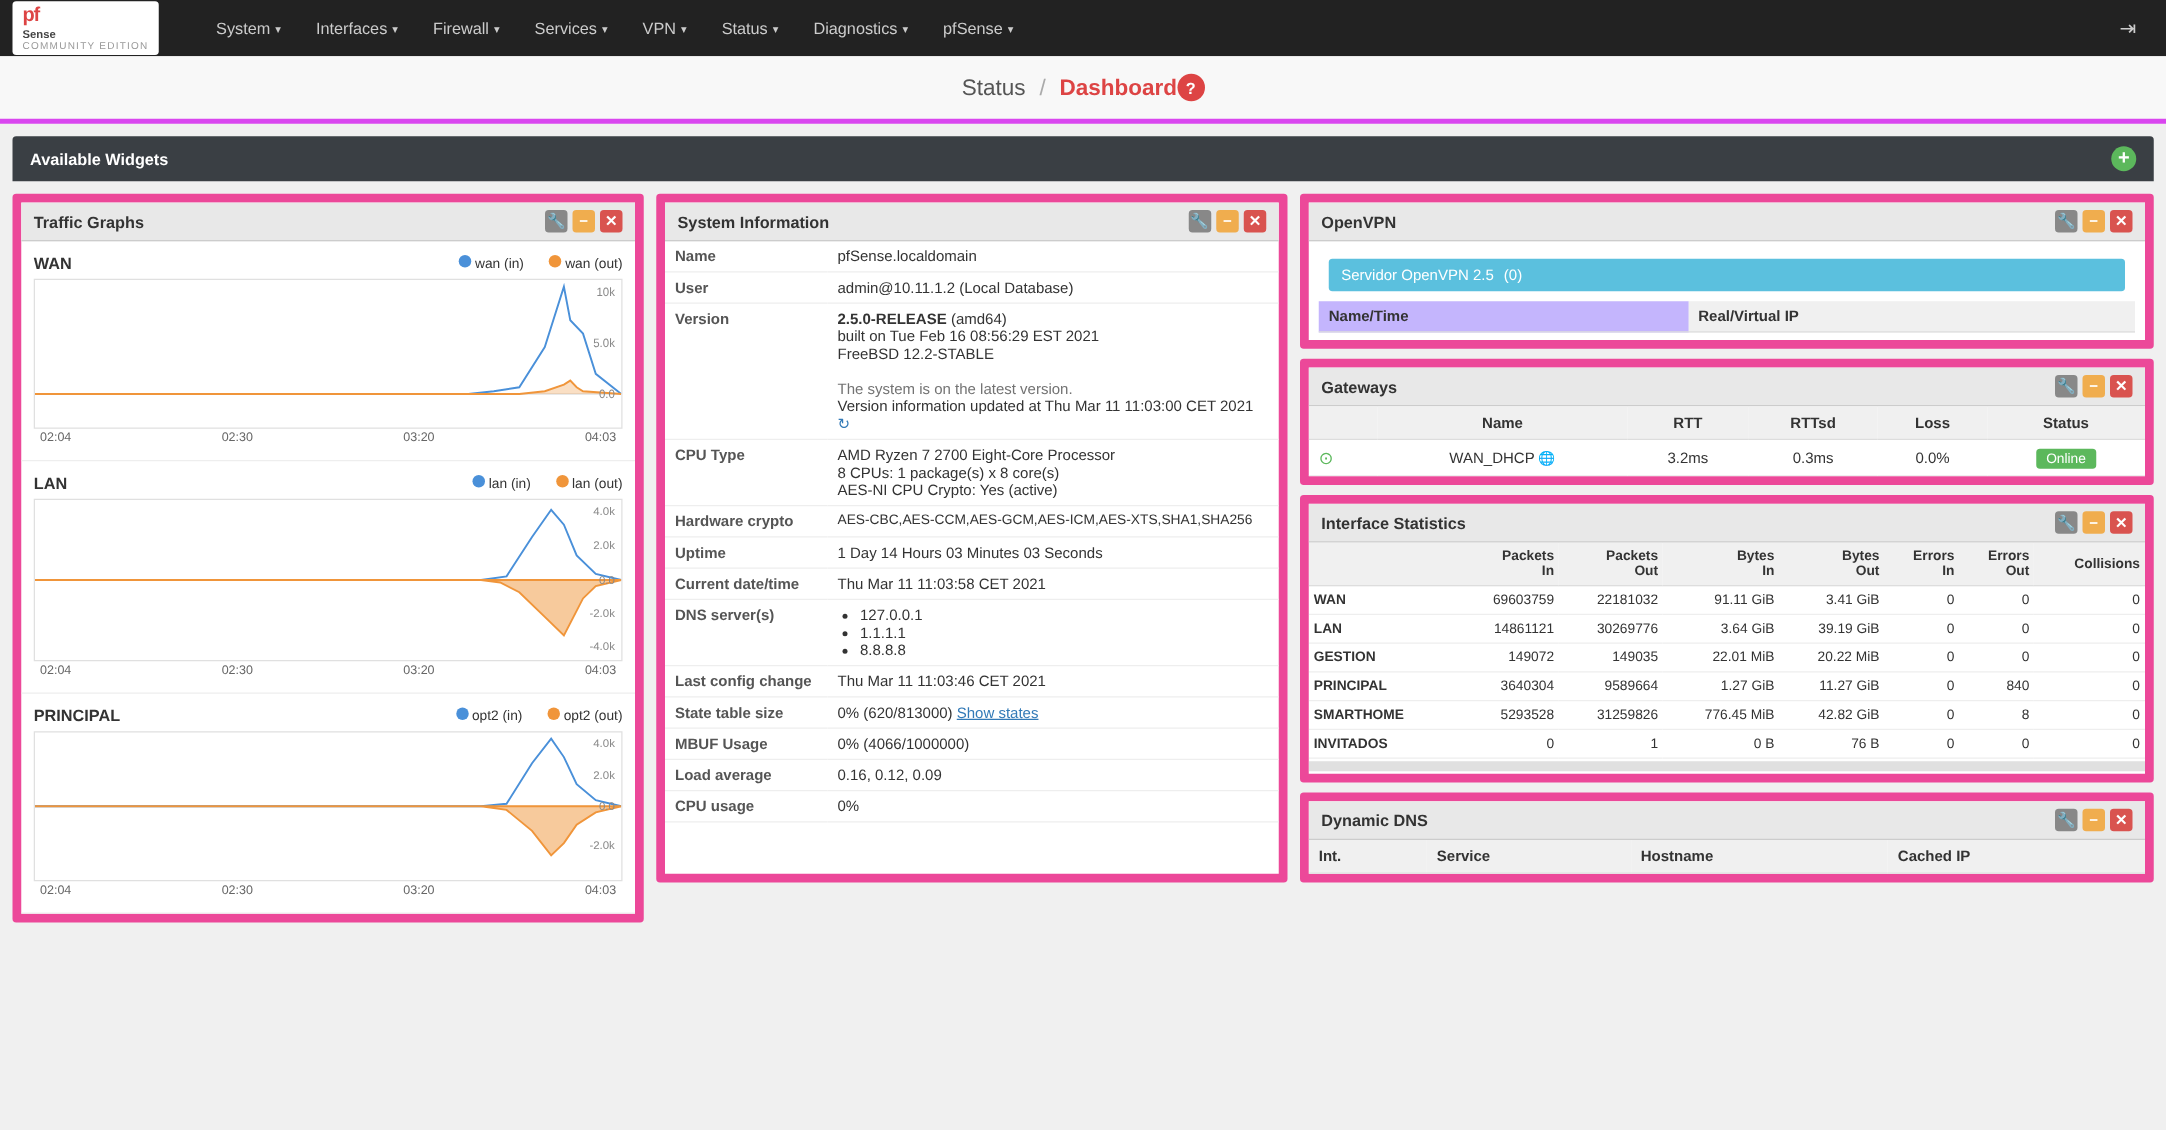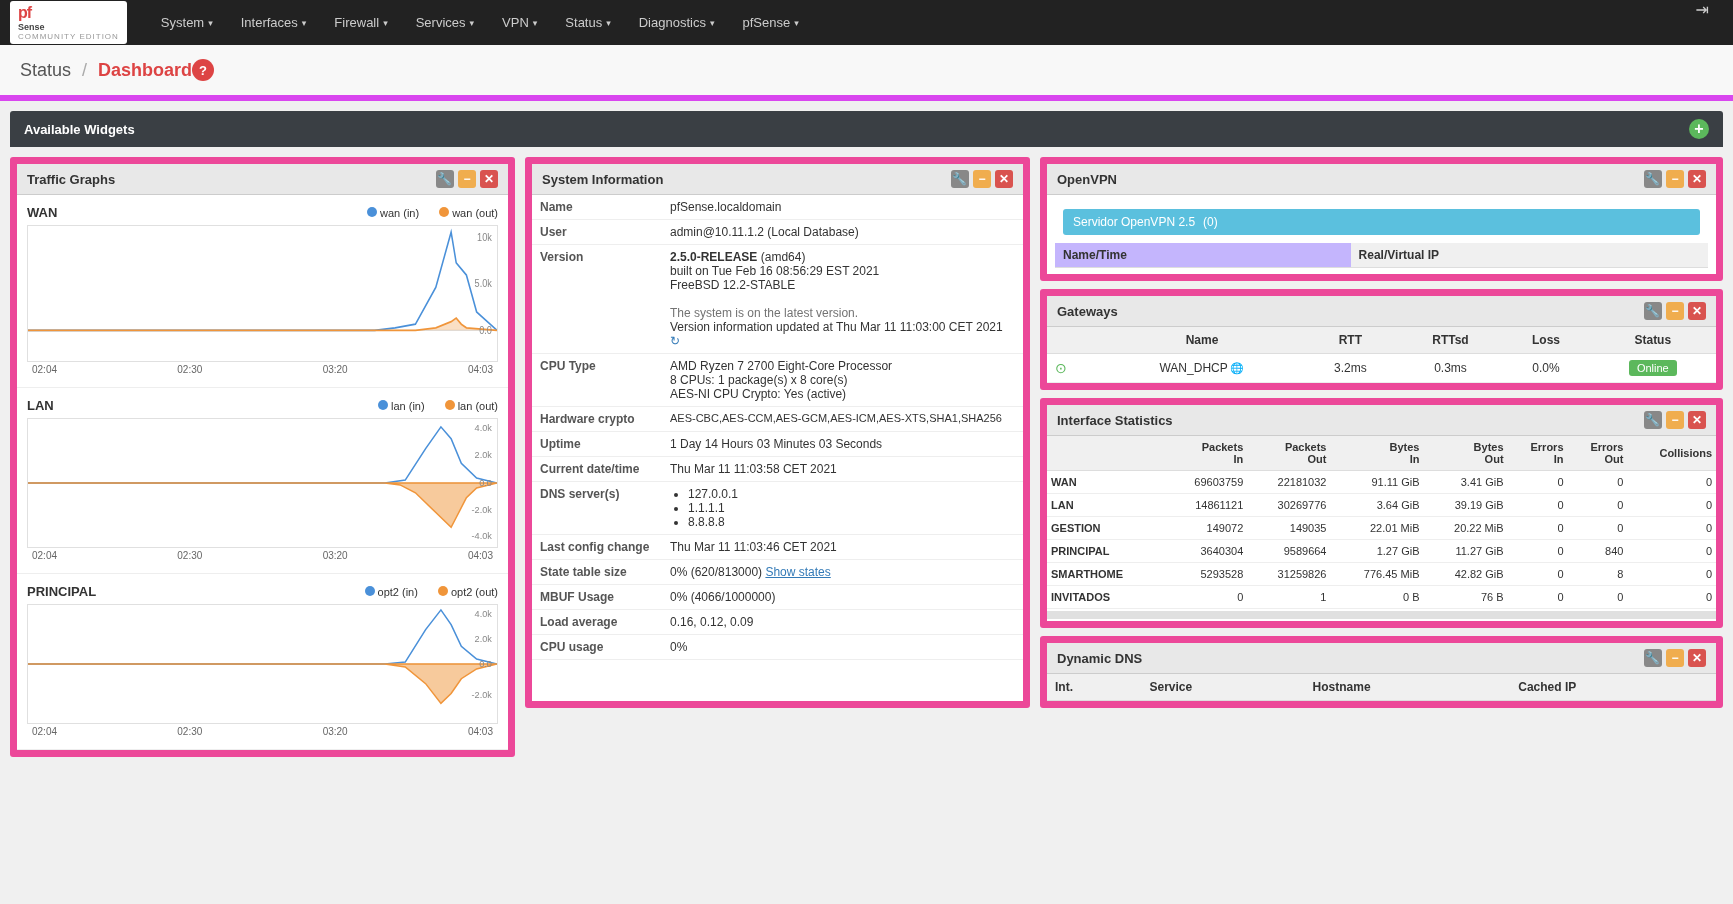--- a/index.html
+++ b/index.html
@@ -2,23 +2,24 @@
 <html><head>
   <meta charset="utf-8">
   <style>
     * { box-sizing: border-box; margin: 0; padding: 0; }
     body { font-family: Arial, Helvetica, sans-serif; font-size: 12px; background: #f0f0f0; color: #333; }
 
     
     .navbar {
       background: #222;
       display: flex;
+      align-items: center;
       height: 45px;
       padding: 0 10px;
-      gap: 0;
+      gap: 12px;
     }
     .navbar-brand {
       display: flex;
       align-items: center;
       margin-right: 20px;
     }
     .pfsense-logo {
       background: #fff;
       padding: 3px 8px;
       border-radius: 3px;
@@ -39,24 +40,24 @@
       font-size: 13px;
       gap: 4px;
     }
     .nav-item .arrow { font-size: 9px; }
     .nav-logout { margin-left: auto; color: #ccc; padding: 0 14px; cursor: pointer; font-size: 16px; }
 
     
     .breadcrumb-bar {
       background: #f8f8f8;
       padding: 14px 20px;
-      border-bottom: 6px solid #d946ef;
-      display: flex;
-      align-items: center;
-      justify-content: flex-start;
+      border-bottom: 4px solid #d946ef;
+      display: flex;
+      align-items: center;
+      justify-content: center;
     }
     .breadcrumb-text { font-size: 18px; }
     .breadcrumb-status { color: #555; }
     .breadcrumb-slash { color: #aaa; margin: 0 6px; }
     .breadcrumb-page { color: #d44; font-weight: bold; }
     .help-icon {
       background: #d44;
       color: #fff;
       border-radius: 50%;
       width: 22px;
@@ -143,21 +144,21 @@
     .version-bold { font-weight: bold; }
     .latest-version { color: #737373; }
     .refresh-icon { color: #337ab7; cursor: pointer; }
     .graph-section { padding: 10px; border-bottom: 1px solid #eee; }
     .graph-header { display: flex; align-items: center; justify-content: space-between; margin-bottom: 5px; }
     .graph-title { font-weight: bold; font-size: 13px; }
     .graph-legend { display: flex; gap: 20px; font-size: 11px; }
     .legend-dot { display: inline-block; width: 10px; height: 10px; border-radius: 50%; margin-right: 3px; }
     .legend-blue { background: #4a90d9; }
     .legend-orange { background: #f0953a; }
-    .graph-canvas { position: relative; height: 137px; background: #fff; border: 1px solid #e0e0e0; }
+    .graph-canvas { position: relative; height: 120px; background: #fff; border: 1px solid #e0e0e0; }
     .graph-x-labels { display: flex; justify-content: space-between; font-size: 10px; color: #666; padding: 2px 5px; }
     svg.graph-svg { width: 100%; height: 100%; }
 
     
     .openvpn-server-bar {
       background: #5bc0de;
       color: #fff;
       padding: 6px 10px;
       margin: 8px;
       border-radius: 3px;

